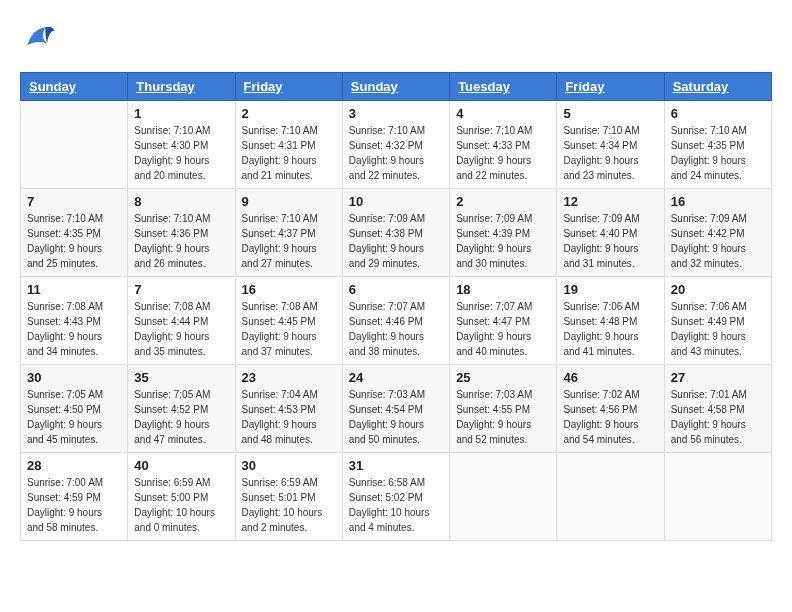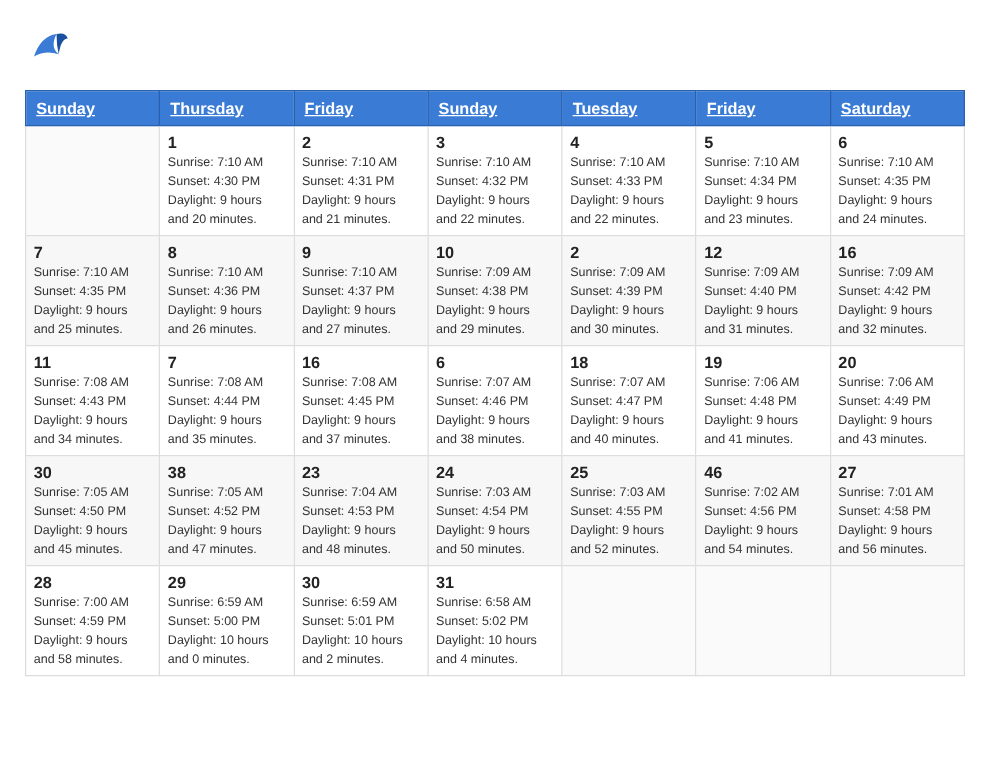--- a/index.html
+++ b/index.html
@@ -252,21 +252,21 @@
         </td>
       </tr>
       <tr>
         <td>
           <span class="day-number">30</span>
           <div class="day-info">
             Sunrise: 7:05 AM<br>Sunset: 4:50 PM<br>Daylight: 9 hours and 45 minutes.
           </div>
         </td>
         <td>
-          <span class="day-number">38</span>
+          <span class="day-number">35</span>
           <div class="day-info">
             Sunrise: 7:05 AM<br>Sunset: 4:52 PM<br>Daylight: 9 hours and 47 minutes.
           </div>
         </td>
         <td>
           <span class="day-number">23</span>
           <div class="day-info">
             Sunrise: 7:04 AM<br>Sunset: 4:53 PM<br>Daylight: 9 hours and 48 minutes.
           </div>
         </td>
@@ -296,21 +296,21 @@
         </td>
       </tr>
       <tr>
         <td>
           <span class="day-number">28</span>
           <div class="day-info">
             Sunrise: 7:00 AM<br>Sunset: 4:59 PM<br>Daylight: 9 hours and 58 minutes.
           </div>
         </td>
         <td>
-          <span class="day-number">29</span>
+          <span class="day-number">40</span>
           <div class="day-info">
             Sunrise: 6:59 AM<br>Sunset: 5:00 PM<br>Daylight: 10 hours and 0 minutes.
           </div>
         </td>
         <td>
           <span class="day-number">30</span>
           <div class="day-info">
             Sunrise: 6:59 AM<br>Sunset: 5:01 PM<br>Daylight: 10 hours and 2 minutes.
           </div>
         </td>

